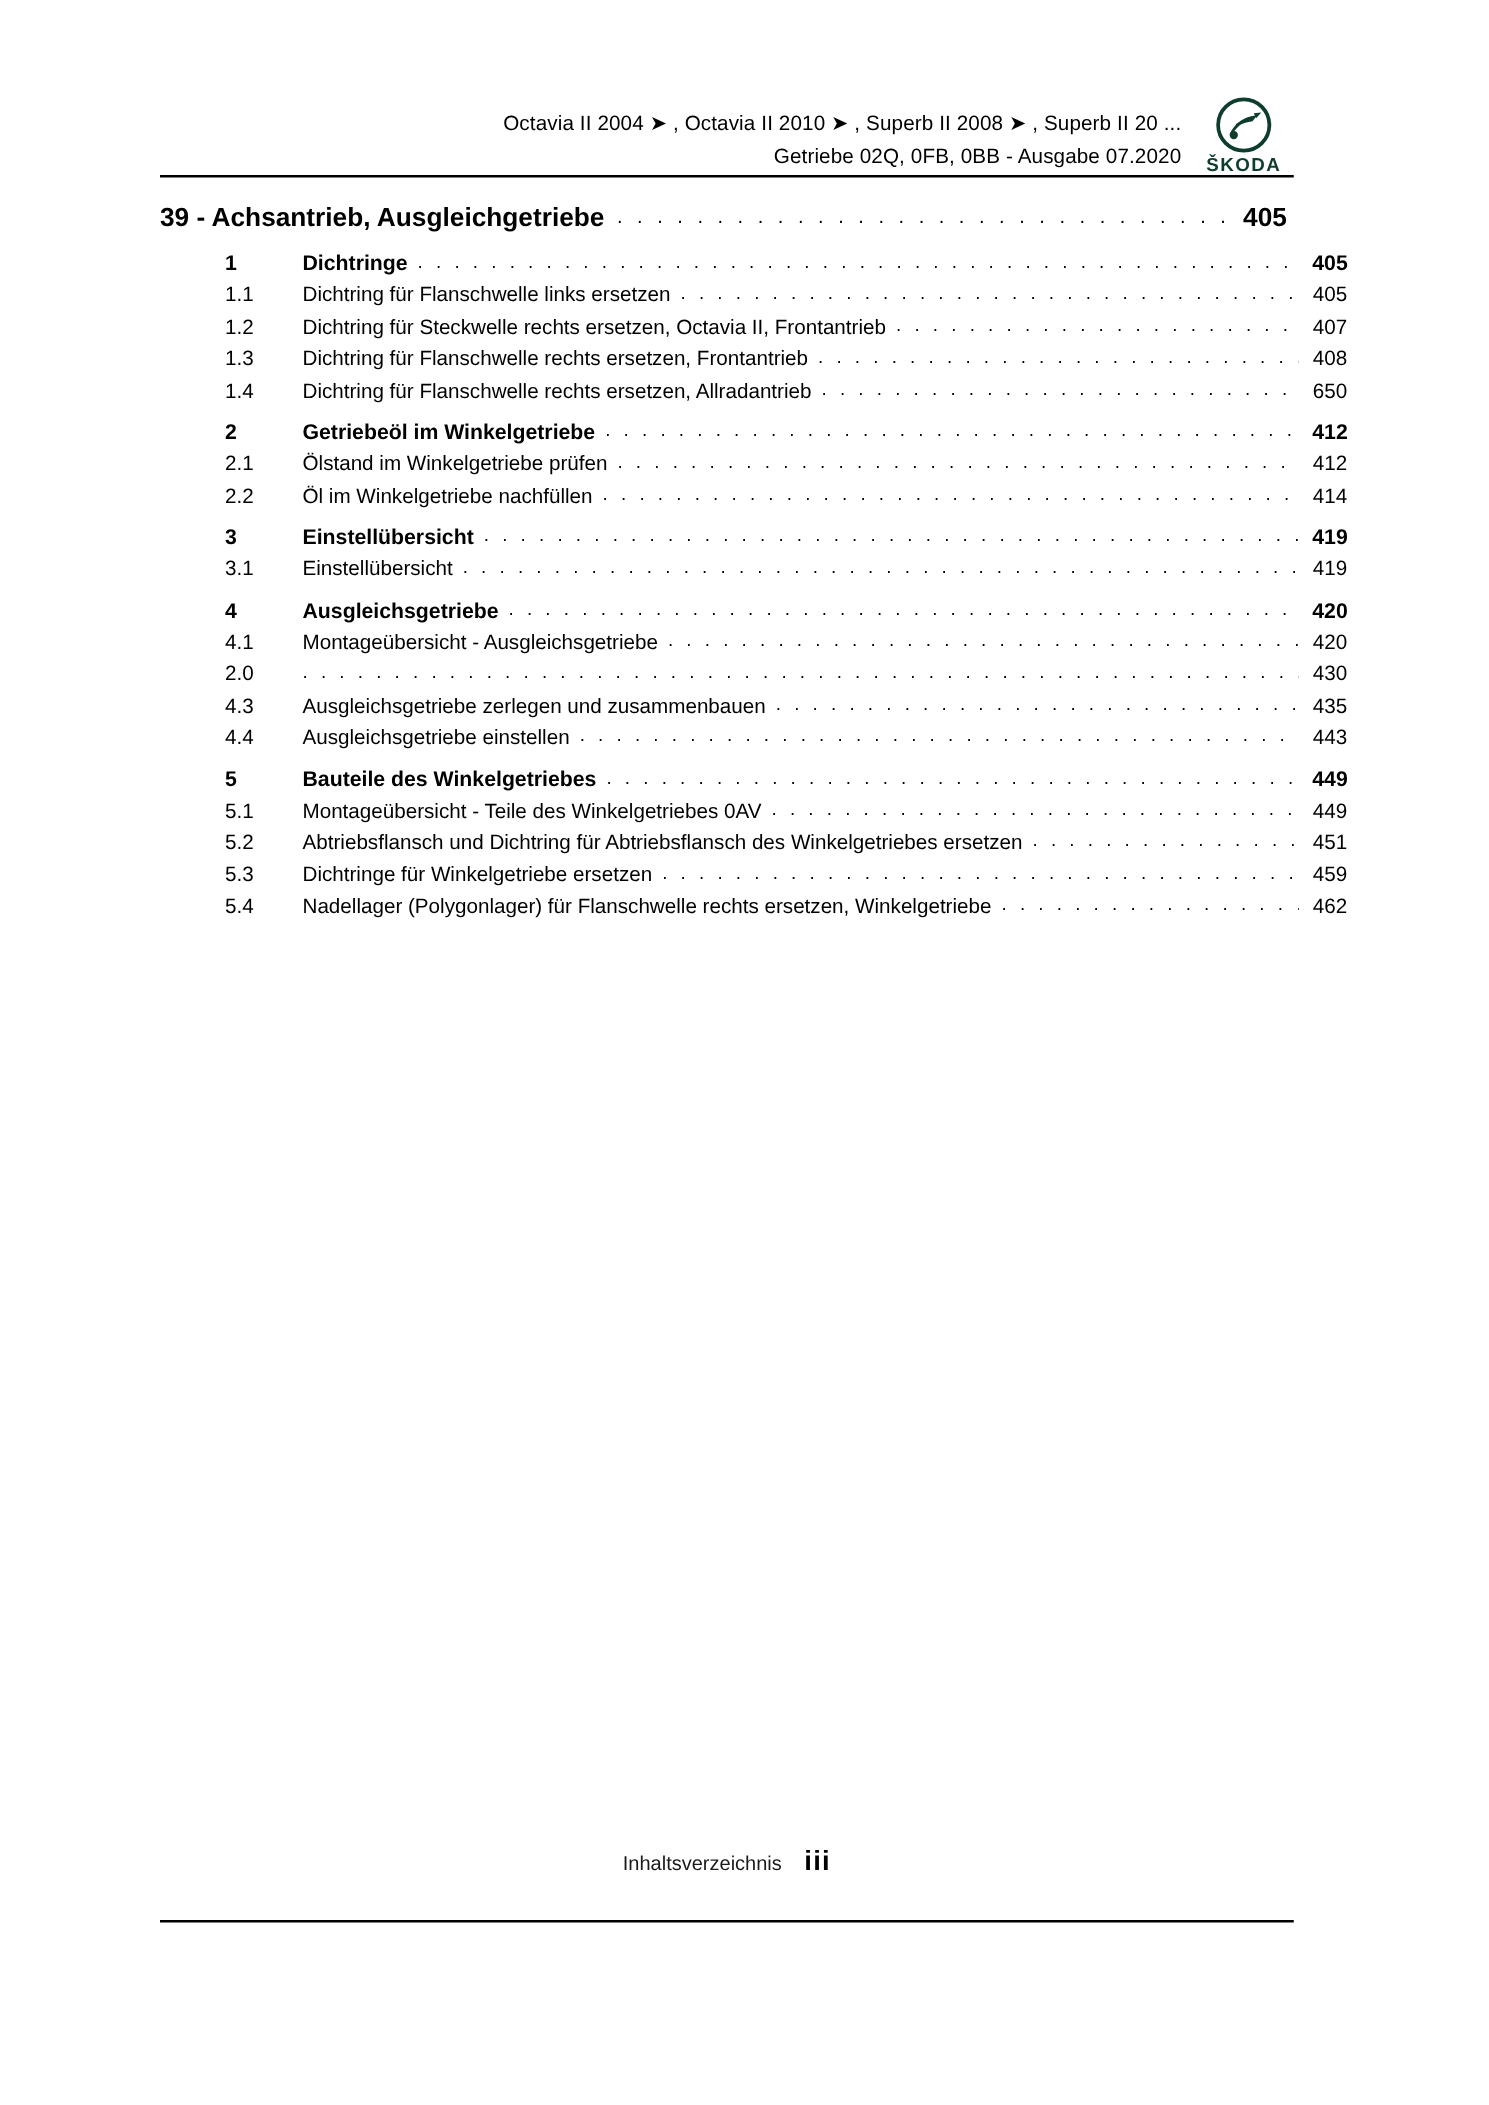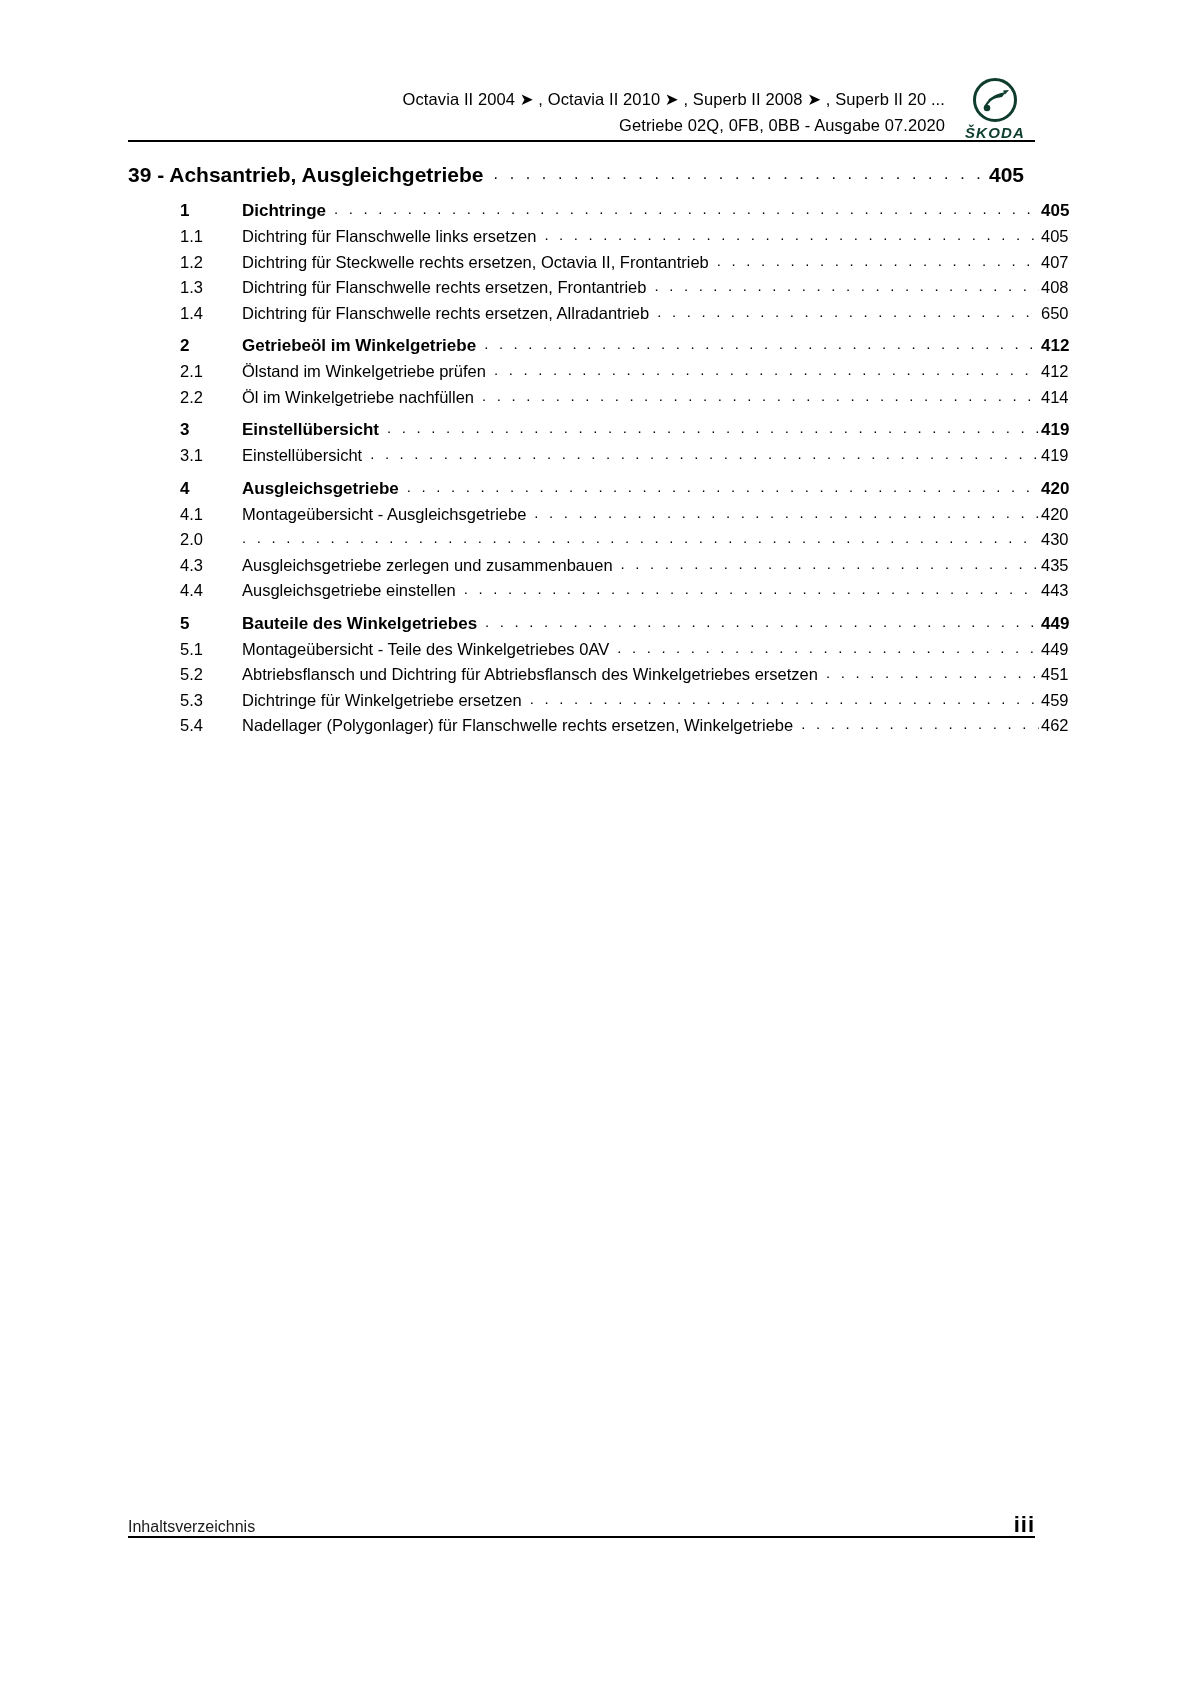--- a/index.html
+++ b/index.html
@@ -50,21 +50,20 @@
     background: #000000;
   }
 
   
   .logo {
     position: absolute;
     right: -6px;
     top: -8px;
     width: 92px;
     height: 72px;
-    font-style: italic;
   }
   .logo .ring {
     position: absolute;
     left: 24px;
     top: 0px;
     width: 44px;
     height: 44px;
     border-radius: 50%;
     border: 3px solid #0e3d2e;
     box-sizing: border-box;
@@ -116,21 +115,21 @@
     white-space: nowrap;
     font-size: 15px;
     letter-spacing: 3.2px;
     color: #000;
     margin: 0 2px 0 0;
     position: relative;
     top: -2px;
   }
   .row .page-no {
     flex: 0 0 auto;
-    text-align: left;
+    text-align: center;
     min-width: 46px;
   }
 
   
   .row-chapter {
     font-size: 21px;
     font-weight: bold;
     margin-bottom: 8px;
     height: 30px;
   }
@@ -165,24 +164,24 @@
     position: absolute;
     left: 128px;
     top: 1536px;
     width: 907px;
     height: 2px;
     background: #000000;
   }
   .footer {
     position: absolute;
     left: 128px;
-    top: 1512px;
+    top: 1476px;
     width: 907px;
     display: flex;
-    justify-content: space-between;
+    justify-content: center;
     align-items: baseline;
   }
   .footer-label {
     font-size: 16px;
     color: #1a1a1a;
     margin-right: 18px;
   }
   .footer-pageno {
     font-size: 22px;
     font-weight: bold;

